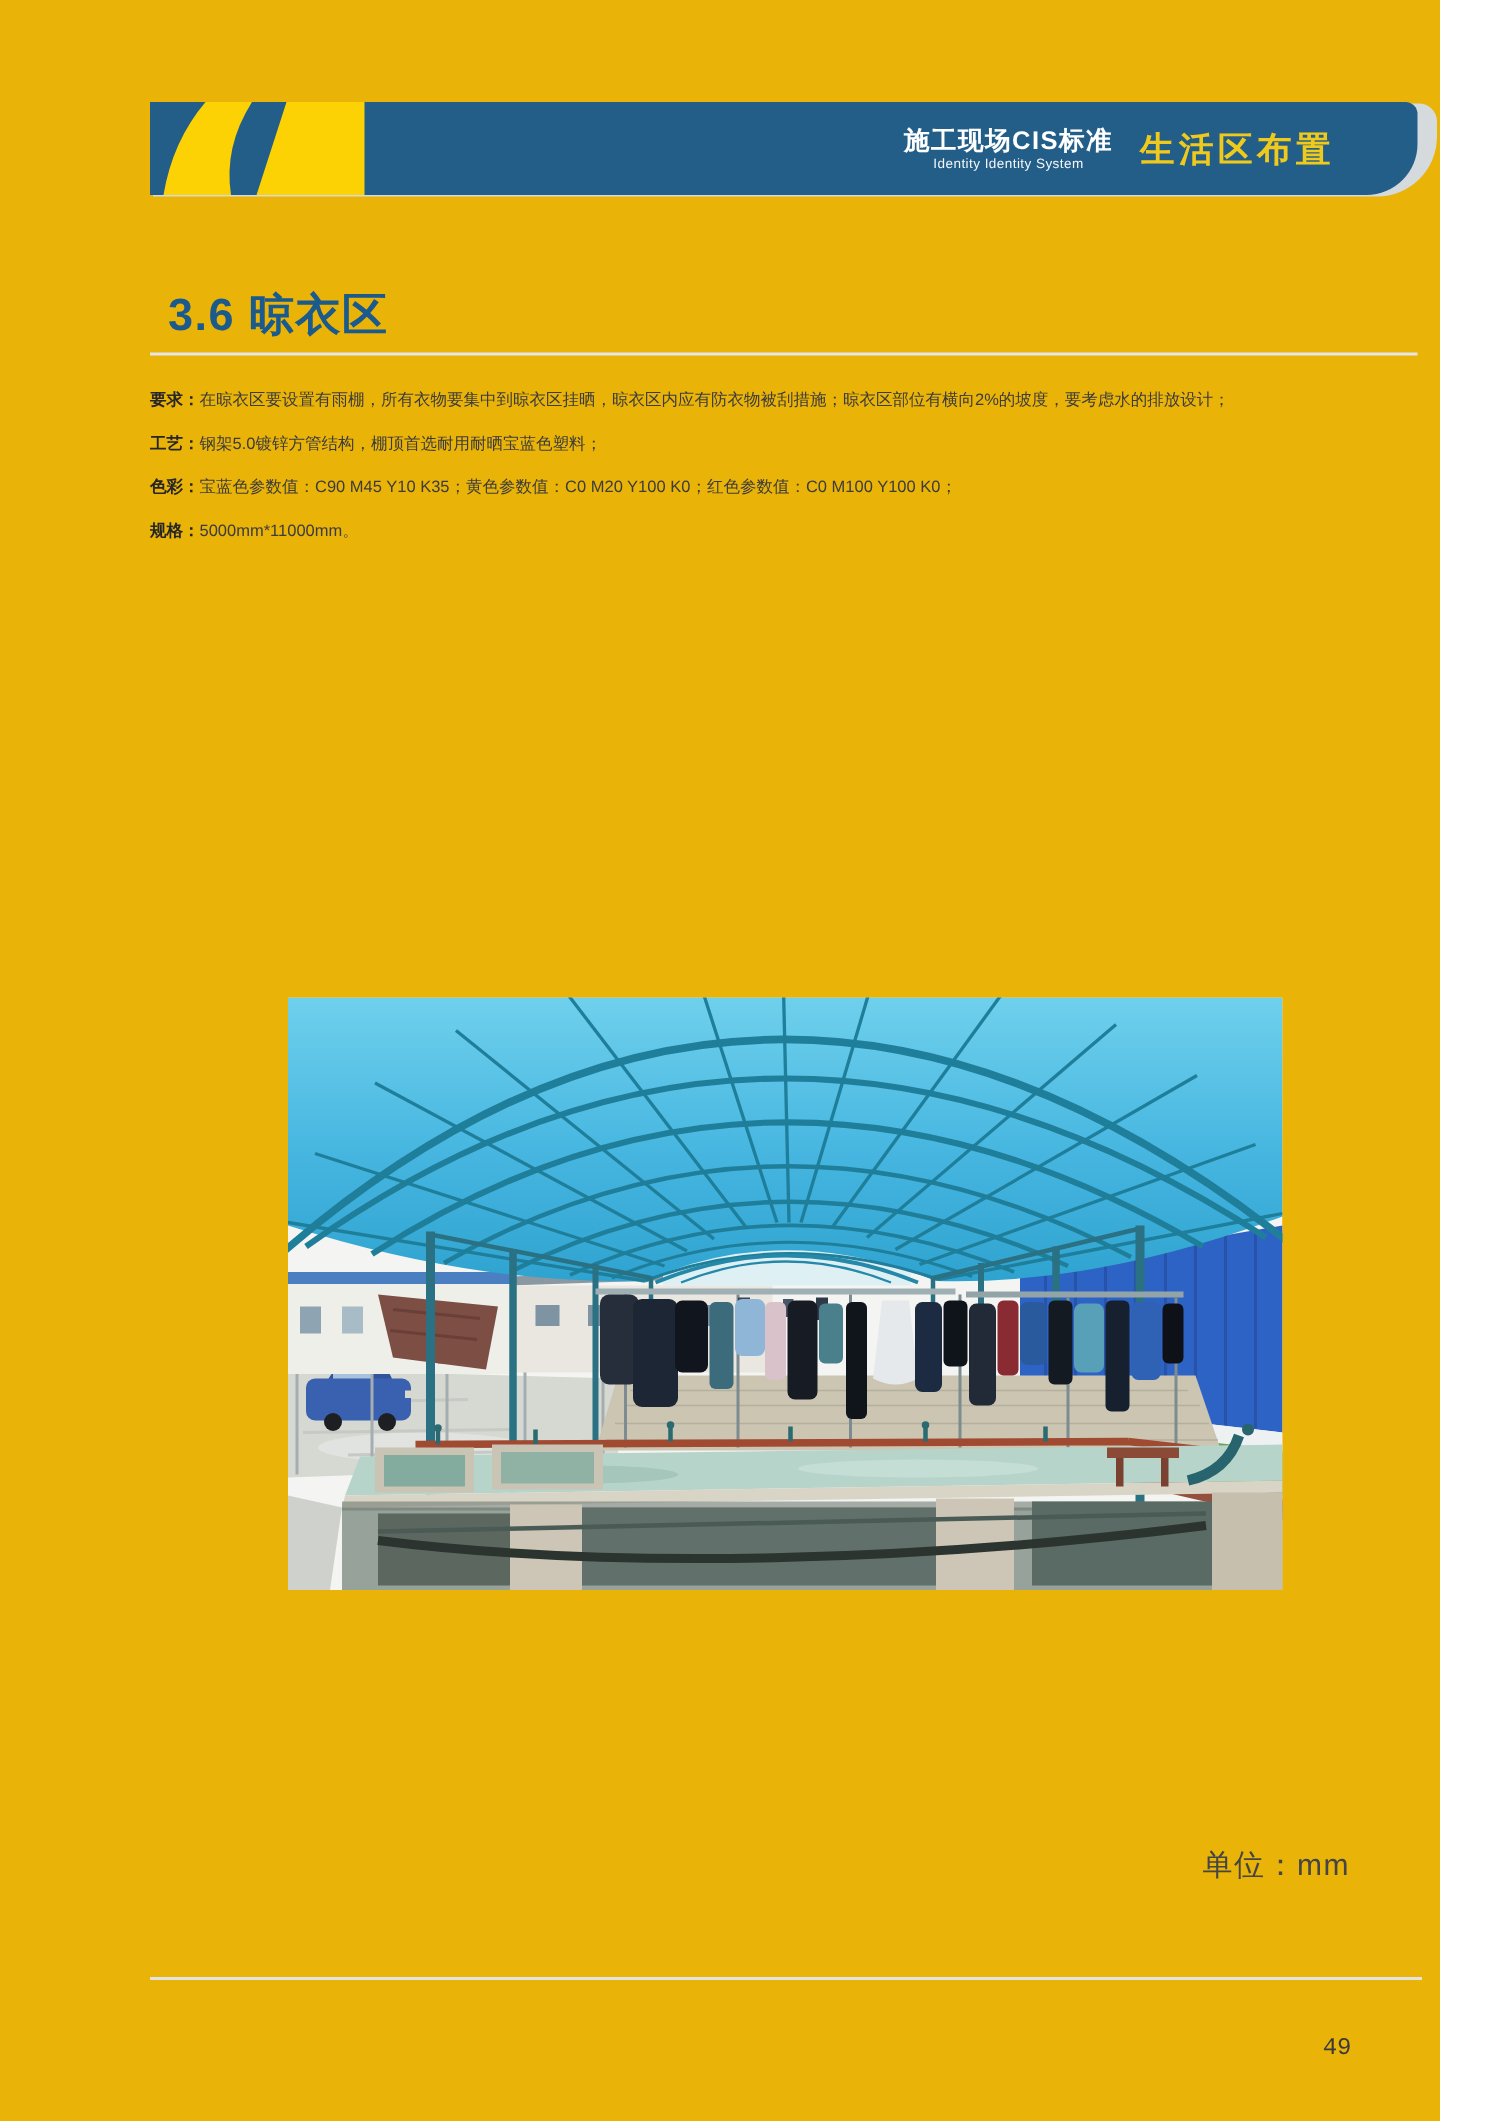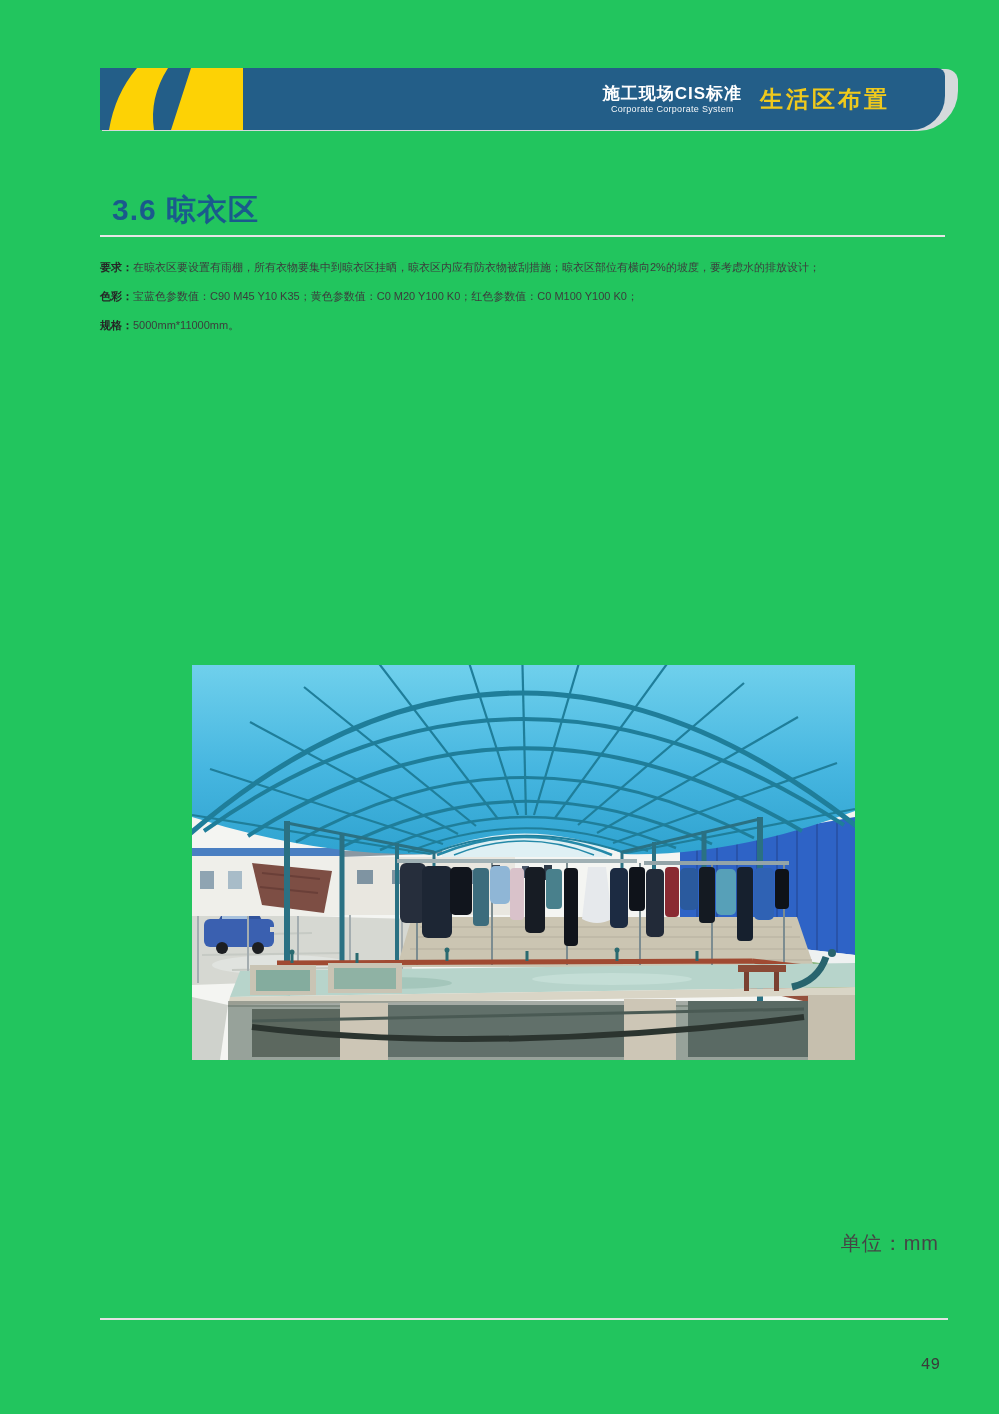--- a/index.html
+++ b/index.html
@@ -1,17 +1,17 @@
 <!DOCTYPE html>
 <html><head>
 <meta charset="utf-8">
 <style>
   html,body{margin:0;padding:0;background:#ffffff;}
-  .page{position:relative;width:999px;height:1414px;background:#22c55e;overflow:hidden;
-        font-family:"Liberation Sans","DejaVu Sans",sans-serif;color:#3c3c3c;}
+  .page{position:relative;width:928px;height:1414px;background:#eab308;overflow:hidden;
+        font-family:"Liberation Sans","DejaVu Sans",sans-serif;color:#3c3c3c;padding-left:32px;}
 
   
   .header-shadow{position:absolute;left:102px;top:69px;width:856px;height:62px;
         background:#d5dadc;border-radius:0 12px 40px 0;}
   .header-bar{position:absolute;left:100px;top:68px;width:845px;height:62px;
         background:#235e88;border-radius:0 8px 34px 0;display:flex;align-items:center;}
   .logo{width:150px;height:62px;flex:0 0 auto;}
   .header-spacer{flex:1;}
   .cis{text-align:center;color:#ffffff;margin-right:18px;line-height:1;}
   .cis-cn{font-size:17px;font-weight:bold;letter-spacing:1px;line-height:20px;}
@@ -44,30 +44,31 @@
 
   <div class="header-shadow"></div>
   <div class="header-bar">
     <svg class="logo" viewBox="0 0 150 62">
       <path d="M9,62 Q15,26 37,0 L68,0 Q49,30 54,62 Z" fill="#fdd205"></path>
       <path d="M91,0 L143,0 L143,62 L71,62 Q82,28 91,0 Z" fill="#fdd205"></path>
     </svg>
     <div class="header-spacer"></div>
     <div class="cis">
       <div class="cis-cn">施工现场CIS标准</div>
-      <div class="cis-en">Corporate Corporate System</div>
+      <div class="cis-en">Identity Identity System</div>
     </div>
     <div class="section-badge">生活区布置</div>
   </div>
 
   <div class="doc-heading">3.6 晾衣区</div>
   <div class="heading-rule"></div>
 
   <div class="specs">
     <p class="spec"><b>要求：</b><span>在晾衣区要设置有雨棚，所有衣物要集中到晾衣区挂晒，晾衣区内应有防衣物被刮措施；晾衣区部位有横向2%的坡度，要考虑水的排放设计；</span></p>
+    <p class="spec"><b>工艺：</b><span>钢架5.0镀锌方管结构，棚顶首选耐用耐晒宝蓝色塑料；</span></p>
     <p class="spec"><b>色彩：</b><span>宝蓝色参数值：C90 M45 Y10 K35；黄色参数值：C0 M20 Y100 K0；红色参数值：C0 M100 Y100 K0；</span></p>
     <p class="spec"><b>规格：</b><span>5000mm*11000mm。</span></p>
   </div>
 
   <div class="photo">
     <svg viewBox="0 0 663 395">
       <defs>
         <linearGradient id="canopyGrad" x1="0" y1="0" x2="0" y2="1">
           <stop offset="0" stop-color="#6fd0ec"></stop>
           <stop offset="0.55" stop-color="#46b6e0"></stop>

